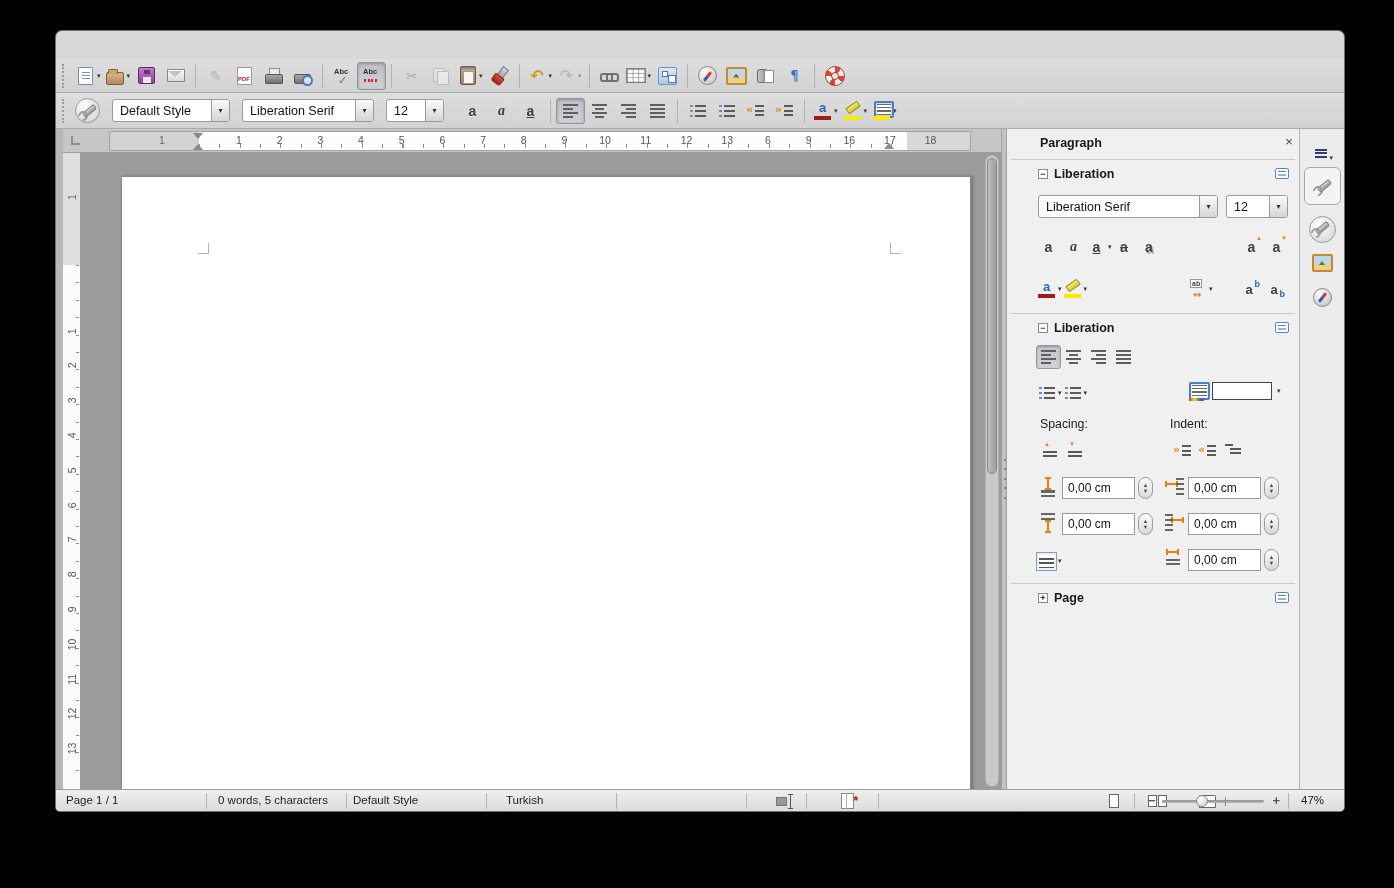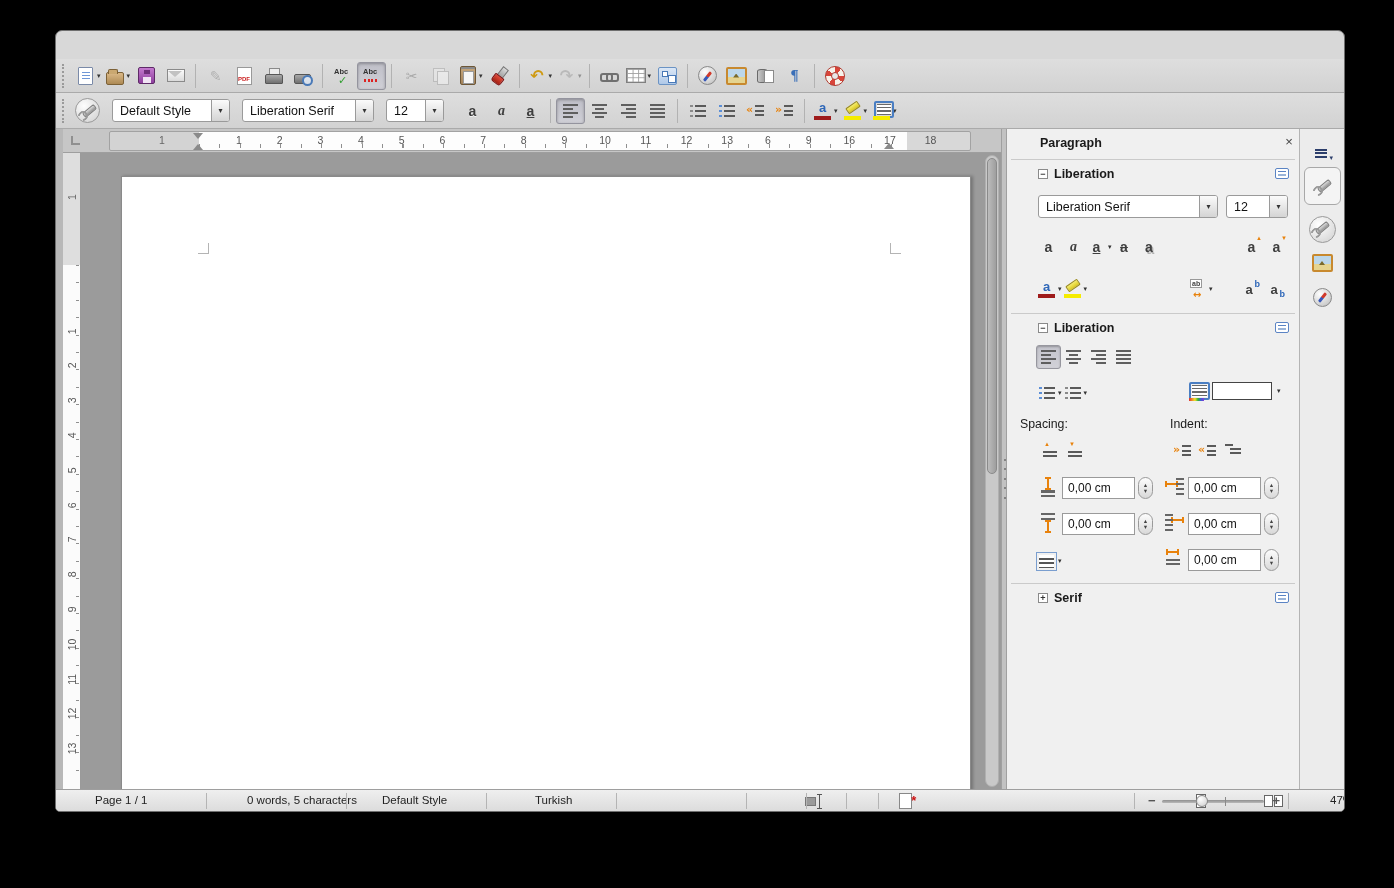--- a/index.html
+++ b/index.html
@@ -296,21 +296,21 @@
   .bgcombo{position:absolute;display:flex;align-items:center;}
   .bgswatch{width:60px;height:18px;background:#fff;border:1.5px solid #444;margin-left:4px;}
   .tabstrip{position:absolute;left:293px;top:0;right:0;bottom:0;background:#ececec;}
   .tab{position:absolute;left:4px;width:37px;height:32px;display:flex;align-items:center;justify-content:center;}
   .tab[data-state="active"]{border:1px solid #a8a8a8;border-radius:6px;background:#f4f4f4;height:38px;}
   .tabround{border-radius:50%;background:radial-gradient(circle at 35% 30%,#fff,#cfcfcf);border:1px solid #9a9a9a;width:27px;height:27px;margin:auto;}
 
   
   .statusbar{position:absolute;left:0;right:0;bottom:0;height:22px;background:linear-gradient(#efefef,#dcdcdc);
              border-top:1px solid #9e9e9e;font-size:11.5px;color:#222;}
-  .sb-item{position:absolute;top:0;height:22px;line-height:21px;white-space:nowrap;margin-left:29px;}
+  .sb-item{position:absolute;top:0;height:22px;line-height:21px;white-space:nowrap;}
   .sb-sep{position:absolute;top:3px;width:1px;height:16px;background:#b4b4b4;}
   [data-name="selection-mode-icon"]{position:relative;width:22px;height:20px;display:inline-block;}
   [data-name="selection-mode-icon"]::before{content:"";position:absolute;left:2px;top:7px;width:9px;height:7px;background:#9a9a9a;border:1px solid #777;}
   [data-name="selection-mode-icon"]::after{content:"";position:absolute;right:3px;top:4px;width:5px;height:13px;
       border-top:1px solid #555;border-bottom:1px solid #555;
       background:linear-gradient(90deg,transparent 2px,#555 2px 3px,transparent 3px);}
   [data-name="document-modified-icon"]{position:relative;width:20px;height:20px;display:inline-block;}
   [data-name="document-modified-icon"]::before{content:"";position:absolute;left:2px;top:3px;width:11px;height:14px;background:#fff;border:1px solid #888;}
   [data-name="document-modified-icon"]::after{content:"*";position:absolute;right:1px;top:3px;font:700 13px "Liberation Sans",sans-serif;color:#c11;}
   [data-name="single-page-view-icon"]{position:relative;width:18px;height:20px;display:inline-block;}
@@ -738,21 +738,21 @@
               <div class="sbtn" data-name="sidebar-button">
                 <span class="ib" data-name="numbered-list-icon"></span>
                 <span class="dd" data-name="dropdown-arrow-icon">▾</span>
               </div>
             </div>
           <div class="bgcombo" style="left:180px;top:252px" data-name="paragraph-background-select">
             <span class="ib" data-name="paragraph-color-combo-icon"></span>
             <span class="bgswatch" data-name="color-swatch"></span>
             <span class="dd" style="margin-left:5px" data-name="dropdown-arrow-icon">▾</span>
           </div>
-          <div class="sb-label" style="left:13px;top:288px" data-name="spacing-label">Spacing:</div>
+          <div class="sb-label" style="left:33px;top:288px" data-name="spacing-label">Spacing:</div>
           <div class="sb-label" style="left:163px;top:288px" data-name="indent-label">Indent:</div>
           <div class="btnrow" style="left:31px;top:310px" data-name="spacing-buttons">
 
           <div class="sbtn" data-name="sidebar-button">
                 <span class="ib" data-name="increase-spacing-icon"></span>
               </div>
               <div class="sbtn" data-name="sidebar-button">
                 <span class="ib" data-name="decrease-spacing-icon"></span>
               </div>
             </div>
@@ -798,21 +798,21 @@
           <span class="ib" style="position:absolute;left:157px;top:420px" data-name="first-line-indent-icon"></span>
           <div class="spinfield" style="left:181px;top:420px" data-name="first-line-indent-field">
             <input data-name="first-line-indent-input" readonly="" value="0,00 cm" style="">
             <span class="spinner" data-name="spinner-icon"></span>
           </div>
 
           <div class="sb-hdiv" style="top:454px" data-name="divider"></div>
 
           <div class="sec-head" style="top:460px" data-name="page-section-header">
             <span class="cbox" data-name="expand-icon">+</span>
-            <span class="sec-label" data-name="section-label">Serif</span>
+            <span class="sec-label" data-name="section-label">Page</span>
             <span class="launcher" data-name="dialog-launcher-icon"></span>
           </div>
         </div>
 
         <div class="tabstrip" data-name="sidebar-tabstrip">
           <div class="tab" style="top:8px" data-name="sidebar-menu-button">
               <span class="ib" data-name="sidebar-menu-icon"></span>
             </div>
           <div class="tab" style="top:38px" data-state="active" data-name="tab-properties">
               <span class="ib" data-name="properties-tab-icon"></span>

